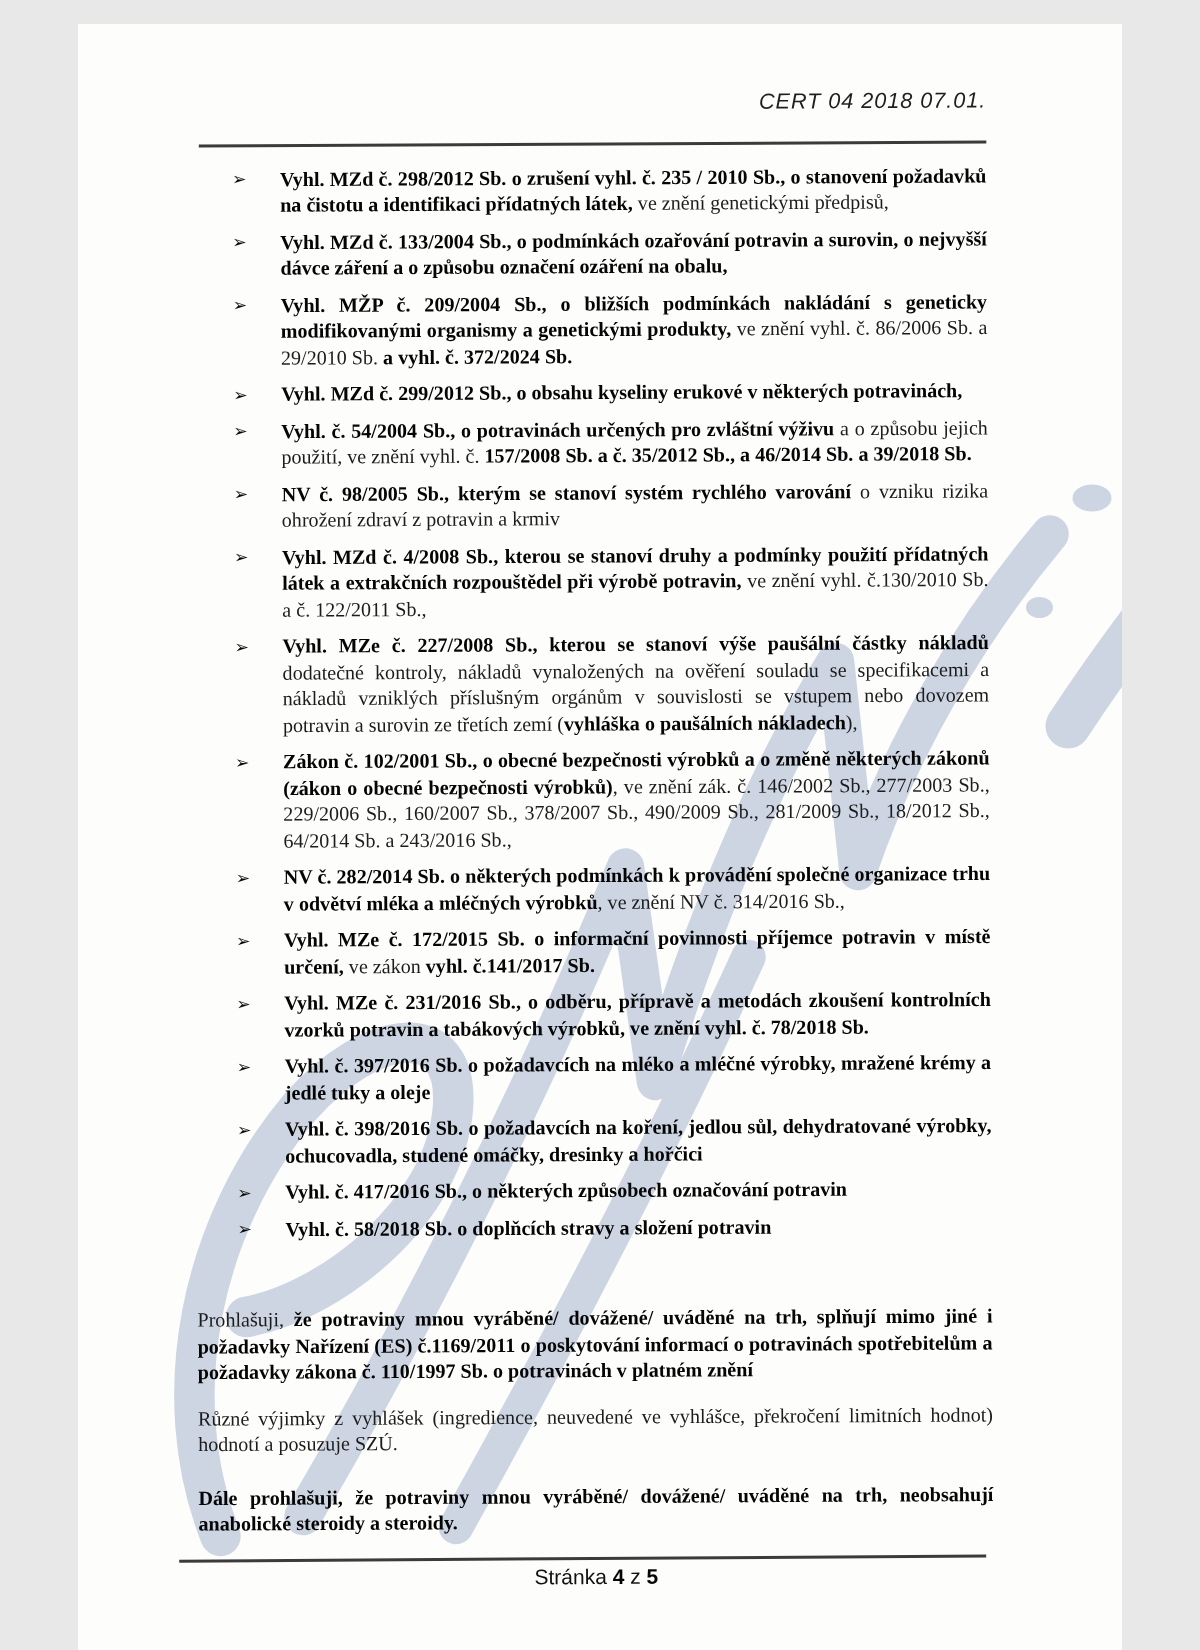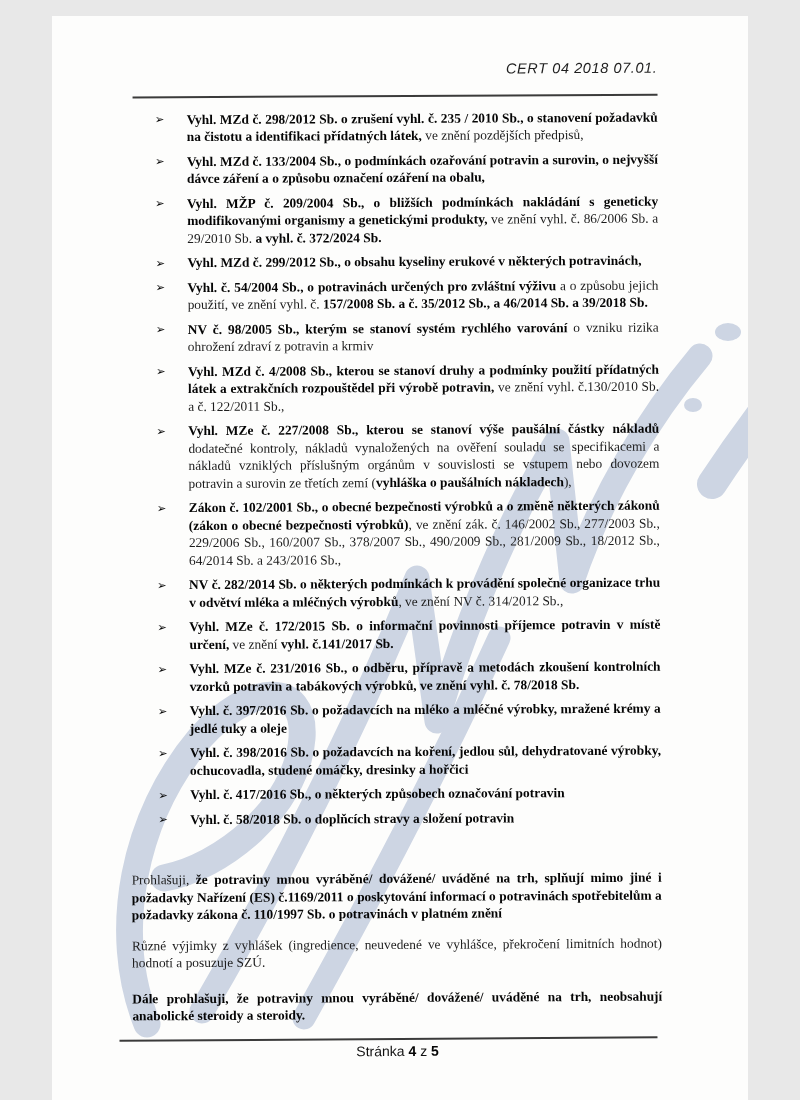--- a/index.html
+++ b/index.html
@@ -54,31 +54,31 @@
 
   <div class="content">
 
     <div class="header">
       <span class="doc-code">CERT 04 2018 07.01.</span>
     </div>
 
     <div class="rule header-rule"></div>
 
     <ol class="reg-list" id="reg-list">
-        <li><span class="bullet">➢</span><span class="b">Vyhl. MZd č. 298/2012 Sb. o zrušení vyhl. č. 235 / 2010 Sb., o stanovení požadavků na čistotu a identifikaci přídatných látek, </span><span>ve znění pozdějších předpisů,</span></li>
+        <li><span class="bullet">➢</span><span class="b">Vyhl. MZd č. 298/2012 Sb. o zrušení vyhl. č. 235 / 2010 Sb., o stanovení požadavků na čistotu a identifikaci přídatných látek, </span><span>ve znění genetickými předpisů,</span></li>
         <li><span class="bullet">➢</span><span class="b">Vyhl. MZd č. 133/2004 Sb., o podmínkách ozařování potravin a surovin, o nejvyšší dávce záření a o způsobu označení ozáření na obalu,</span></li>
         <li><span class="bullet">➢</span><span class="b">Vyhl. MŽP č. 209/2004 Sb., o bližších podmínkách nakládání s geneticky modifikovanými organismy a genetickými produkty, </span><span>ve znění vyhl. č. 86/2006 Sb. a 29/2010 Sb. </span><span class="b">a vyhl. č. 372/2024 Sb.</span></li>
         <li><span class="bullet">➢</span><span class="b">Vyhl. MZd č. 299/2012 Sb., o obsahu kyseliny erukové v některých potravinách,</span></li>
         <li><span class="bullet">➢</span><span class="b">Vyhl. č. 54/2004 Sb., o potravinách určených pro zvláštní výživu </span><span>a o způsobu jejich použití, ve znění vyhl. č. </span><span class="b">157/2008 Sb. a č. 35/2012 Sb., a 46/2014 Sb. a 39/2018 Sb.</span></li>
         <li><span class="bullet">➢</span><span class="b">NV č. 98/2005 Sb., kterým se stanoví systém rychlého varování </span><span>o vzniku rizika ohrožení zdraví z potravin a krmiv</span></li>
         <li><span class="bullet">➢</span><span class="b">Vyhl. MZd č. 4/2008 Sb., kterou se stanoví druhy a podmínky použití přídatných látek a extrakčních rozpouštědel při výrobě potravin, </span><span>ve znění vyhl. č.130/2010 Sb. a č. 122/2011 Sb.,</span></li>
         <li><span class="bullet">➢</span><span class="b">Vyhl. MZe č. 227/2008 Sb., kterou se stanoví výše paušální částky nákladů </span><span>dodatečné kontroly, nákladů vynaložených na ověření souladu se specifikacemi a nákladů vzniklých příslušným orgánům v souvislosti se vstupem nebo dovozem potravin a surovin ze třetích zemí (</span><span class="b">vyhláška o paušálních nákladech</span><span>),</span></li>
         <li><span class="bullet">➢</span><span class="b">Zákon č. 102/2001 Sb., o obecné bezpečnosti výrobků a o změně některých zákonů (zákon o obecné bezpečnosti výrobků)</span><span>, ve znění zák. č. 146/2002 Sb., 277/2003 Sb., 229/2006 Sb., 160/2007 Sb., 378/2007 Sb., 490/2009 Sb., 281/2009 Sb., 18/2012 Sb., 64/2014 Sb. a 243/2016 Sb.,</span></li>
-        <li><span class="bullet">➢</span><span class="b">NV č. 282/2014 Sb. o některých podmínkách k provádění společné organizace trhu v odvětví mléka a mléčných výrobků</span><span>, ve znění NV č. 314/2012 Sb.,</span></li>
-        <li><span class="bullet">➢</span><span class="b">Vyhl. MZe č. 172/2015 Sb. o informační povinnosti příjemce potravin v místě určení, </span><span>ve znění </span><span class="b">vyhl. č.141/2017 Sb.</span></li>
+        <li><span class="bullet">➢</span><span class="b">NV č. 282/2014 Sb. o některých podmínkách k provádění společné organizace trhu v odvětví mléka a mléčných výrobků</span><span>, ve znění NV č. 314/2016 Sb.,</span></li>
+        <li><span class="bullet">➢</span><span class="b">Vyhl. MZe č. 172/2015 Sb. o informační povinnosti příjemce potravin v místě určení, </span><span>ve zákon </span><span class="b">vyhl. č.141/2017 Sb.</span></li>
         <li><span class="bullet">➢</span><span class="b">Vyhl. MZe č. 231/2016 Sb., o odběru, přípravě a metodách zkoušení kontrolních vzorků potravin a tabákových výrobků, ve znění vyhl. č. 78/2018 Sb.</span></li>
         <li><span class="bullet">➢</span><span class="b">Vyhl. č. 397/2016 Sb. o požadavcích na mléko a mléčné výrobky, mražené krémy a jedlé tuky a oleje</span></li>
         <li><span class="bullet">➢</span><span class="b">Vyhl. č. 398/2016 Sb. o požadavcích na koření, jedlou sůl, dehydratované výrobky, ochucovadla, studené omáčky, dresinky a hořčici</span></li>
         <li><span class="bullet">➢</span><span class="b">Vyhl. č. 417/2016 Sb., o některých způsobech označování potravin</span></li>
         <li><span class="bullet">➢</span><span class="b">Vyhl. č. 58/2018 Sb. o doplňcích stravy a složení potravin</span></li>
       </ol>
 
     <div class="paras" id="paras">
         <p class="para"><span>Prohlašuji, </span><span class="b">že potraviny mnou vyráběné/ dovážené/ uváděné na trh, splňují mimo jiné i požadavky Nařízení (ES) č.1169/2011 o poskytování informací o potravinách spotřebitelům a požadavky zákona č. 110/1997 Sb. o potravinách v platném znění</span></p>
         <p class="para"><span>Různé výjimky z vyhlášek (ingredience, neuvedené ve vyhlášce, překročení limitních hodnot) hodnotí a posuzuje SZÚ.</span></p>

